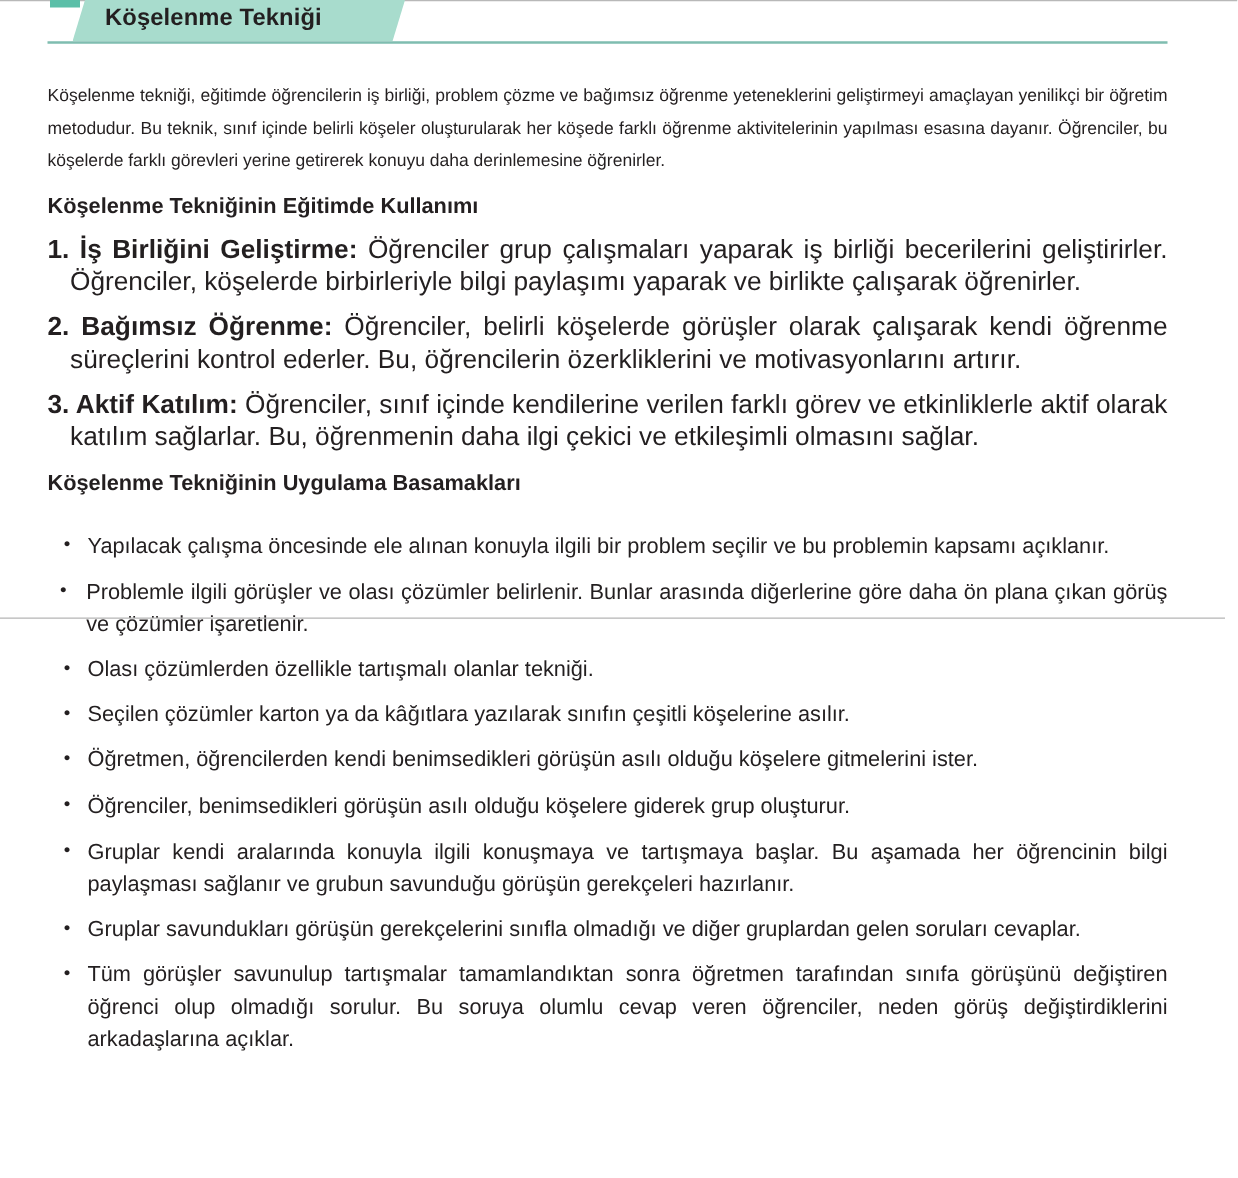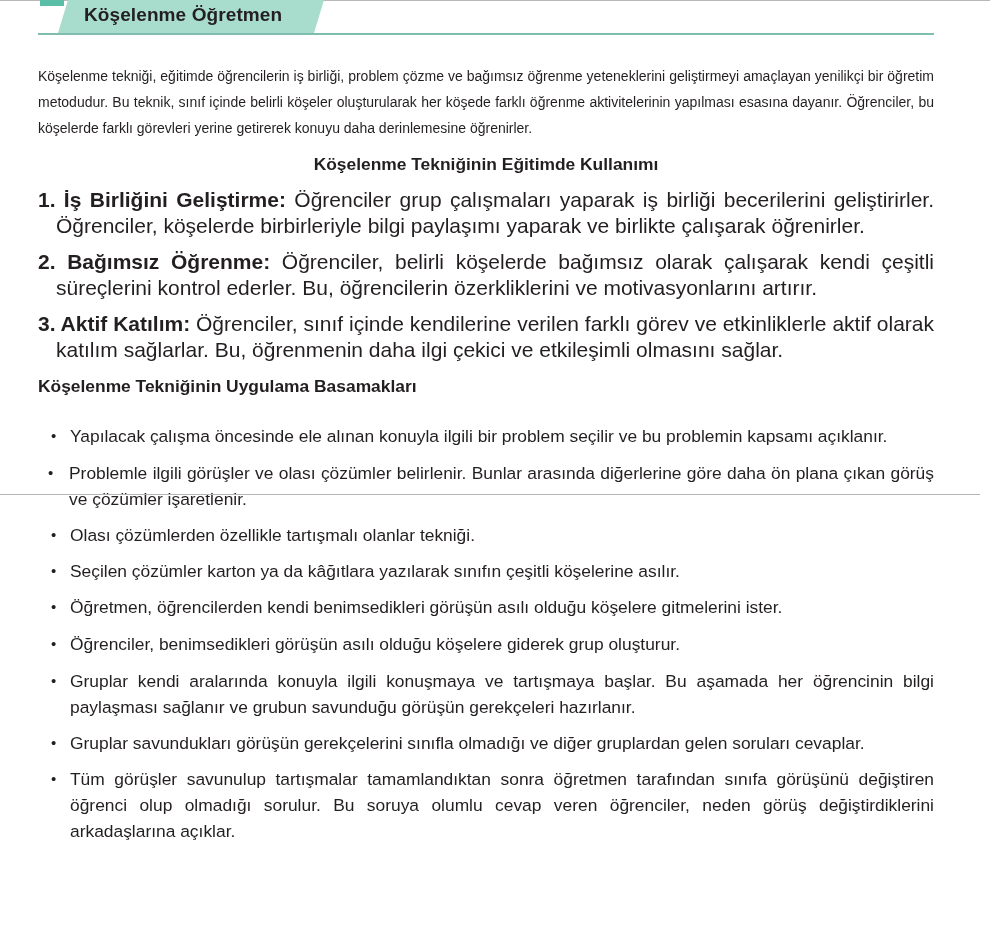--- a/index.html
+++ b/index.html
@@ -48,33 +48,33 @@
   .page-split {
     position: absolute; left: 0; top: 494px; width: 980px; height: 1px; background: #b5b5b5;
   }
 </style>
 </head>
 <body>
 
 <div class="top-rule"></div>
 <div class="banner-accent"></div>
 <div class="banner"></div>
-<div class="banner-title">Köşelenme Öğretmen</div>
+<div class="banner-title">Köşelenme Tekniği</div>
 <div class="banner-rule"></div>
 
 <div class="content">
   <p class="para" style="margin-bottom:10px;">Köşelenme tekniği, eğitimde öğrencilerin iş birliği, problem çözme ve bağımsız öğrenme yeteneklerini geliştirmeyi amaçlayan yenilikçi bir öğretim metodudur. Bu teknik, sınıf içinde belirli köşeler oluşturularak her köşede farklı öğrenme aktivitelerinin yapılması esasına dayanır. Öğrenciler, bu köşelerde farklı görevleri yerine getirerek konuyu daha derinlemesine öğrenirler.</p>
 
-  <p class="h2" style="margin-bottom:10px;text-align:center;">Köşelenme Tekniğinin Eğitimde Kullanımı</p>
+  <p class="h2" style="margin-bottom:10px;">Köşelenme Tekniğinin Eğitimde Kullanımı</p>
 
   <p class="num-item" style="margin-bottom:10px;">
     <span class="lead">1. İş Birliğini Geliştirme:</span><span> Öğrenciler grup çalışmaları yaparak iş birliği becerilerini geliştirirler. Öğrenciler, köşelerde birbirleriyle bilgi paylaşımı yaparak ve birlikte çalışarak öğrenirler.</span>
   </p>
   <p class="num-item" style="margin-bottom:10px;">
-    <span class="lead">2. Bağımsız Öğrenme:</span><span> Öğrenciler, belirli köşelerde bağımsız olarak çalışarak kendi çeşitli süreçlerini kontrol ederler. Bu, öğrencilerin özerkliklerini ve motivasyonlarını artırır.</span>
+    <span class="lead">2. Bağımsız Öğrenme:</span><span> Öğrenciler, belirli köşelerde görüşler olarak çalışarak kendi öğrenme süreçlerini kontrol ederler. Bu, öğrencilerin özerkliklerini ve motivasyonlarını artırır.</span>
   </p>
   <p class="num-item" style="margin-bottom:10px;">
     <span class="lead">3. Aktif Katılım:</span><span> Öğrenciler, sınıf içinde kendilerine verilen farklı görev ve etkinliklerle aktif olarak katılım sağlarlar. Bu, öğrenmenin daha ilgi çekici ve etkileşimli olmasını sağlar.</span>
   </p>
 
   <p class="h2" style="margin-bottom:24px;">Köşelenme Tekniğinin Uygulama Basamakları</p>
 
   <ul class="bullets">
     <li class="bullet" style="margin-bottom:11px;"><span class="dot">•</span><span>Yapılacak çalışma öncesinde ele alınan konuyla ilgili bir problem seçilir ve bu problemin kapsamı açıklanır.</span></li>
     <li class="bullet" style="margin-bottom:10px; padding-left:31px;"><span class="dot" style="left:10px;">•</span><span>Problemle ilgili görüşler ve olası çözümler belirlenir. Bunlar arasında diğerlerine göre daha ön plana çıkan görüş ve çözümler işaretlenir.</span></li>

